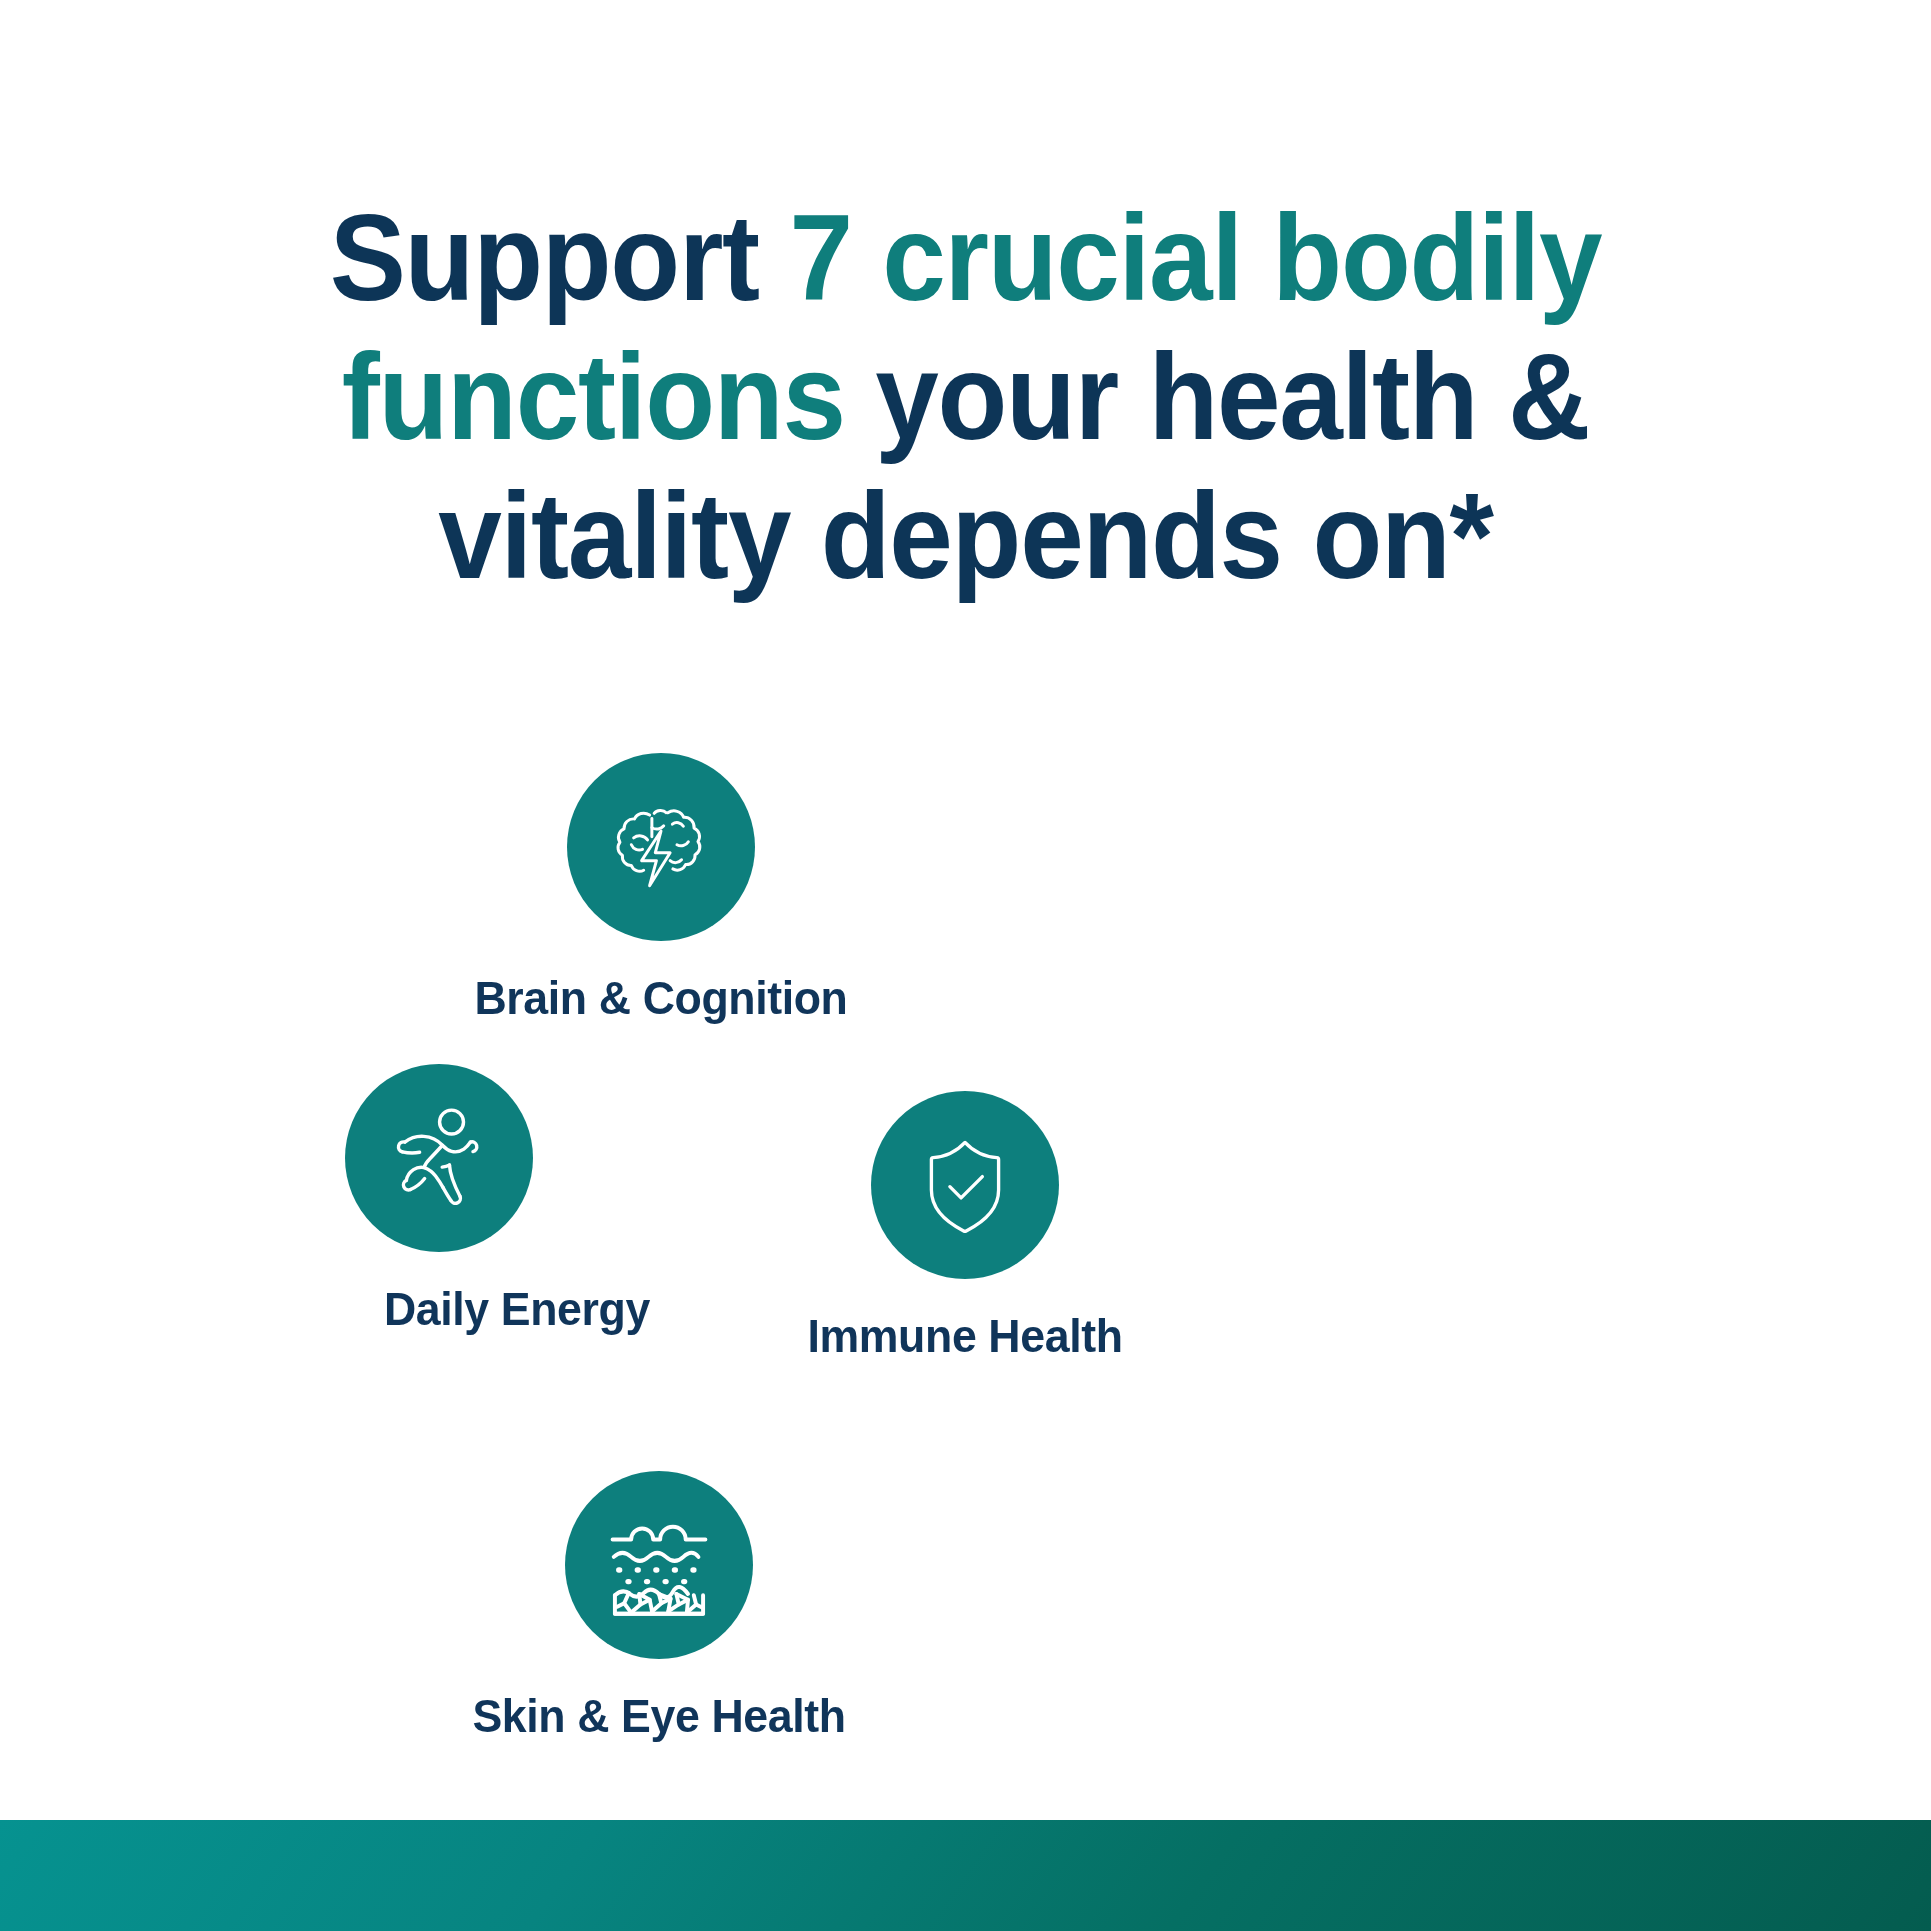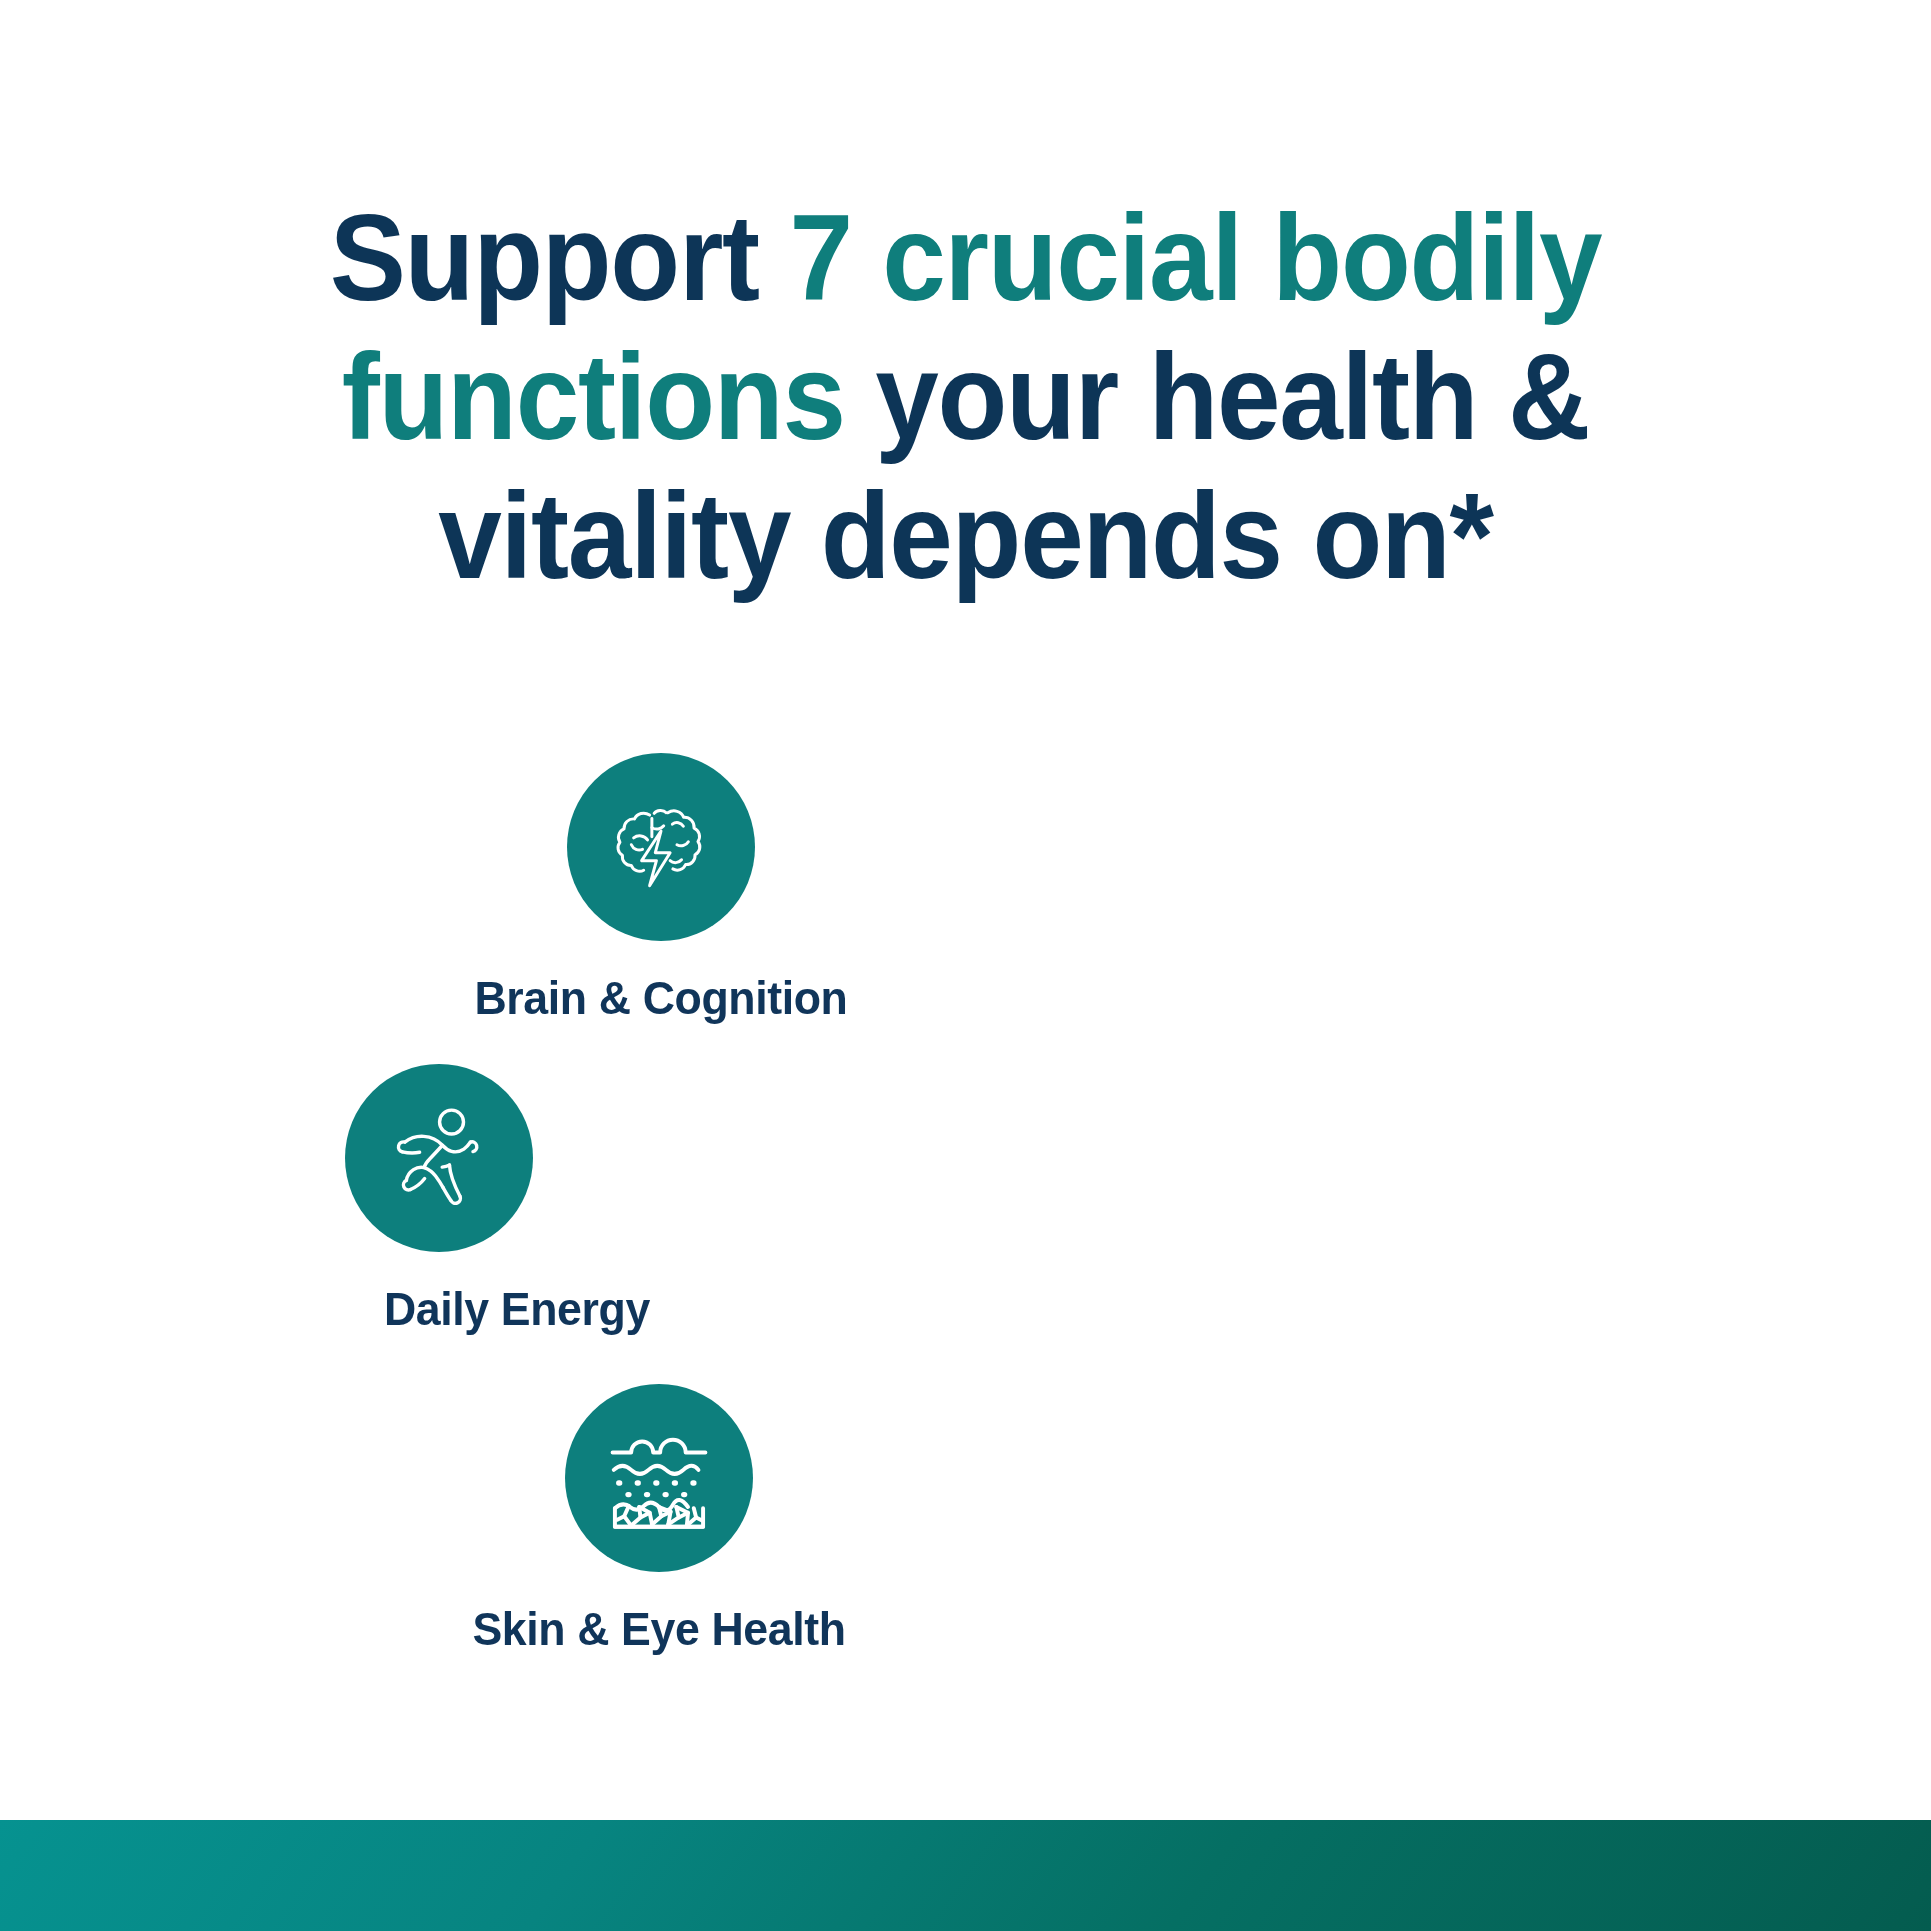--- a/index.html
+++ b/index.html
@@ -61,21 +61,21 @@
   }
 
   
   .c-brain     { left:439px;  top:753px; }
   .c-digestion { left:1072px; top:753px; }
   
   .c-energy    { left:217px;  top:1064px;text-align:right; }
   .c-immune    { left:743px;  top:1091px; }
   .c-liver     { left:1284px; top:1091px; }
   
-  .c-skin      { left:437px;  top:1384px; }
+  .c-skin      { left:437px;  top:1471px; }
   .c-cell      { left:1052px; top:1429px; }
 
   
   .bottom-bar{
     position:absolute;
     left:0;
     top:1820px;
     width:1931px;
     height:111px;
     background:linear-gradient(125deg,#069290 0%,#078480 30%,#056f63 62%,#045c4f 100%);
@@ -131,20 +131,31 @@
         <path d="M53.6 76c2.2 4 4.4 7.8 6.8 11.2"></path>
         <path d="M60.4 87.2c1 2.2 3.6 3.2 5.8 2.2 2.2-1 3.2-3.6 2.2-5.8"></path>
         <path d="M68.4 83.6c-2.6-5-4.8-10-6.6-15.2-1.4-4.2-2.4-8.2-2.6-12.2"></path>
         <path d="M59.2 56.2c-2 0.8-4.2 1.4-6.4 1.8"></path>
       </svg>
       </span>
     </div>
     <div class="cap">Daily Energy</div>
   </div>
 
+  <div class="cell c-immune">
+    <div class="circle">
+      <span>
+      <svg width="112" height="112" viewBox="0 0 100 100" fill="none" stroke="#ffffff" stroke-width="3" stroke-linecap="round" stroke-linejoin="round">
+        <path d="M50 12c-7.4 8-17.4 12.8-28.4 13.6 -0.9 0.07-1.6 0.8-1.6 1.7v27.2c0 16 11.6 27.8 28.8 36.5 0.7 0.36 1.6 0.36 2.3 0C68.4 82.3 80 70.5 80 54.5V27.3c0-0.9-0.7-1.63-1.6-1.7C67.4 24.8 57.4 20 50 12Z"></path>
+        <path d="M36.5 51.5 L46.5 61.5 L65.5 42.5"></path>
+      </svg>
+      </span>
+    </div>
+    <div class="cap">Immune Health</div>
+  </div>
 
 
   <div class="cell c-skin">
     <div class="circle">
       <span>
       <svg width="116" height="116" viewBox="0 0 100 100" fill="none" stroke="#ffffff" stroke-width="3.4" stroke-linecap="round" stroke-linejoin="round">
 
         <path d="M10 28 H26 a9.5 9.5 0 0 1 19 0 h6 a11 11 0 0 1 22 0 H90"></path>
 
         <path d="M11 43 q7.5 -7 15 0 t15 0 t15 0 t15 0 t13 0"></path>

